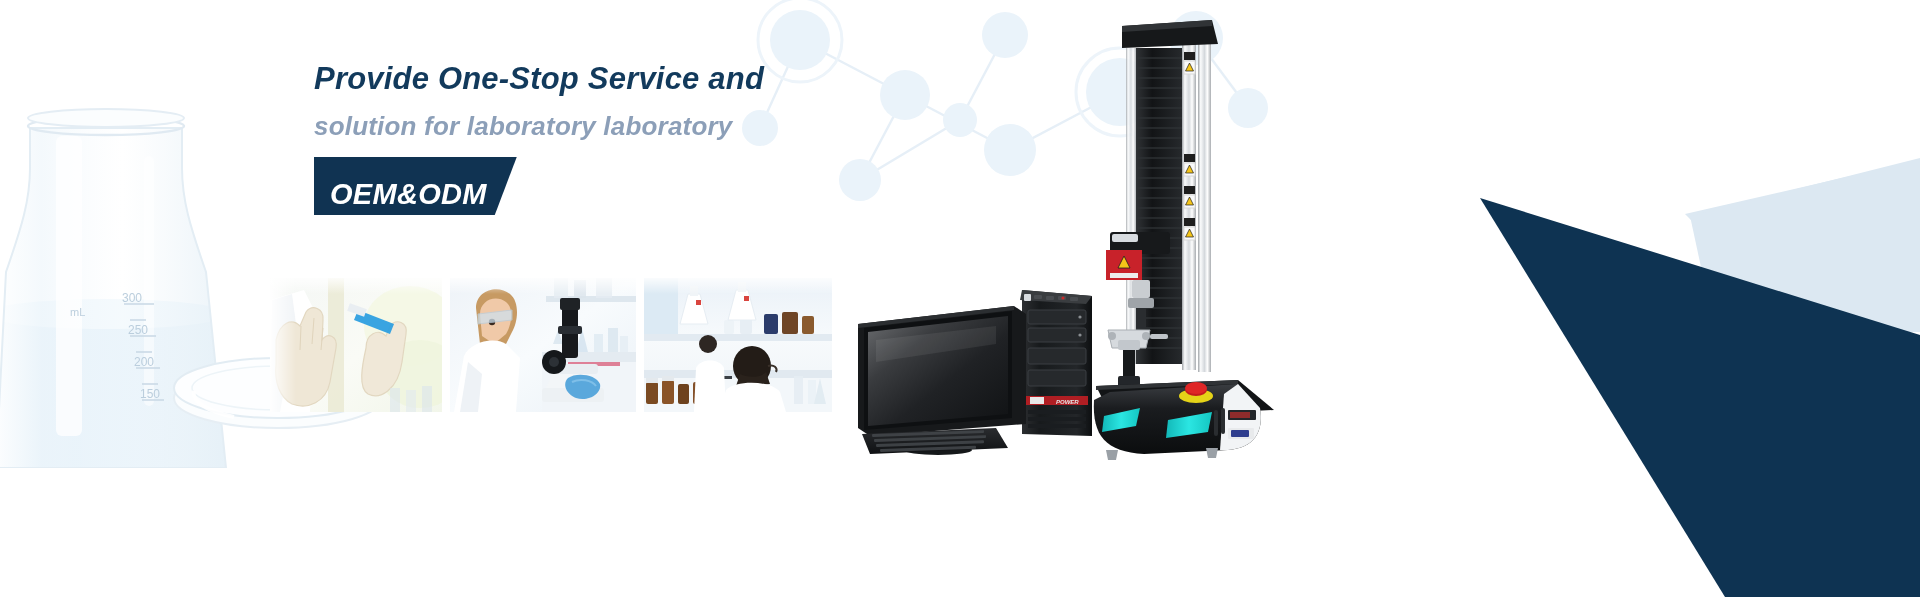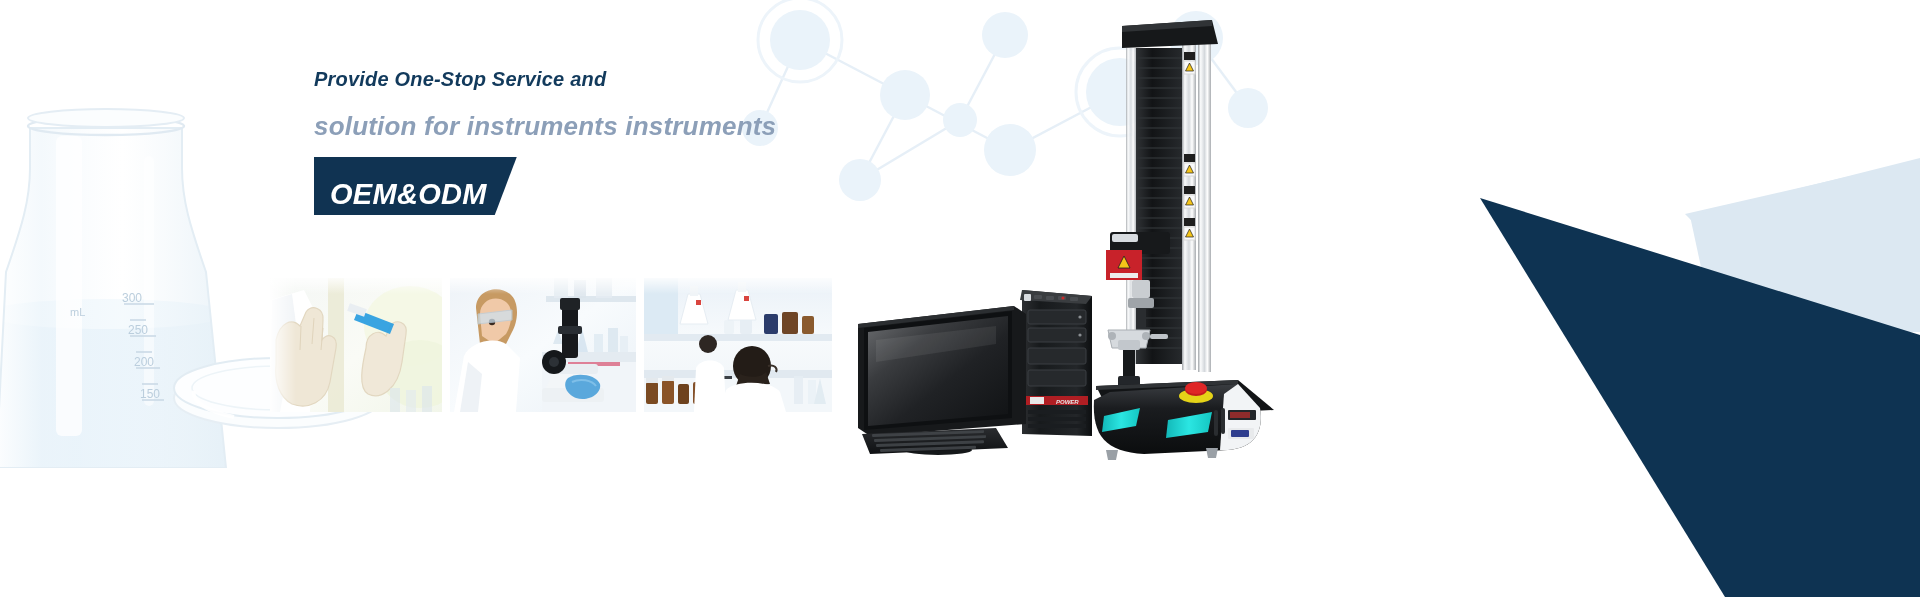--- a/index.html
+++ b/index.html
@@ -11,21 +11,21 @@
   }
   #banner{position:relative;width:1920px;height:597px;background:#fff;overflow:hidden;}
   #wm-svg{position:absolute;left:0;top:0;width:1920px;height:360px;}
 
   
   #wedges{position:absolute;left:0;top:0;width:1920px;height:597px;}
 
   
   #copy{position:absolute;left:314px;top:56px;width:700px;}
   #headline-1{
-    font-size:20px;font-weight:bold;font-style:italic;
+    font-size:31px;font-weight:bold;font-style:italic;
     color:#123A5C;letter-spacing:.2px;line-height:46px;white-space:nowrap;
   }
   #headline-2{
     font-size:26px;font-weight:bold;font-style:italic;
     color:#8C9FB8;letter-spacing:.2px;line-height:48px;white-space:nowrap;
   }
   #badge-wrap{margin-top:7px;position:relative;height:42px;}
   #badge{
     position:relative;display:inline-block;height:42px;
     background:#103352;padding:16px 30px 0 16px;
@@ -155,21 +155,21 @@
 
   <svg id="petri" viewBox="0 0 220 112" xmlns="http://www.w3.org/2000/svg">
     <ellipse cx="110" cy="62" rx="104" ry="30" fill="#FBFDFE" stroke="#E6EEF4" stroke-width="2"></ellipse>
     <ellipse cx="110" cy="52" rx="104" ry="30" fill="#FDFEFF" stroke="#E2ECF3" stroke-width="2"></ellipse>
     <ellipse cx="110" cy="52" rx="86" ry="22" fill="none" stroke="#EDF4F8" stroke-width="1.6"></ellipse>
     <path d="M26,55 a104,30 0 0 0 40,26" fill="none" stroke="#FFFFFF" stroke-width="4" opacity=".9"></path>
   </svg>
 
   <div id="copy">
     <div id="headline-1">Provide One-Stop Service and</div>
-    <div id="headline-2">solution for instruments instruments</div>
+    <div id="headline-2">solution for laboratory laboratory</div>
     <div id="badge-wrap">
       <div id="badge">
         <span id="badge-label">OEM&amp;ODM</span>
       </div>
     </div>
   </div>
 
   <div id="photos">
 
     <div class="photo p1">

